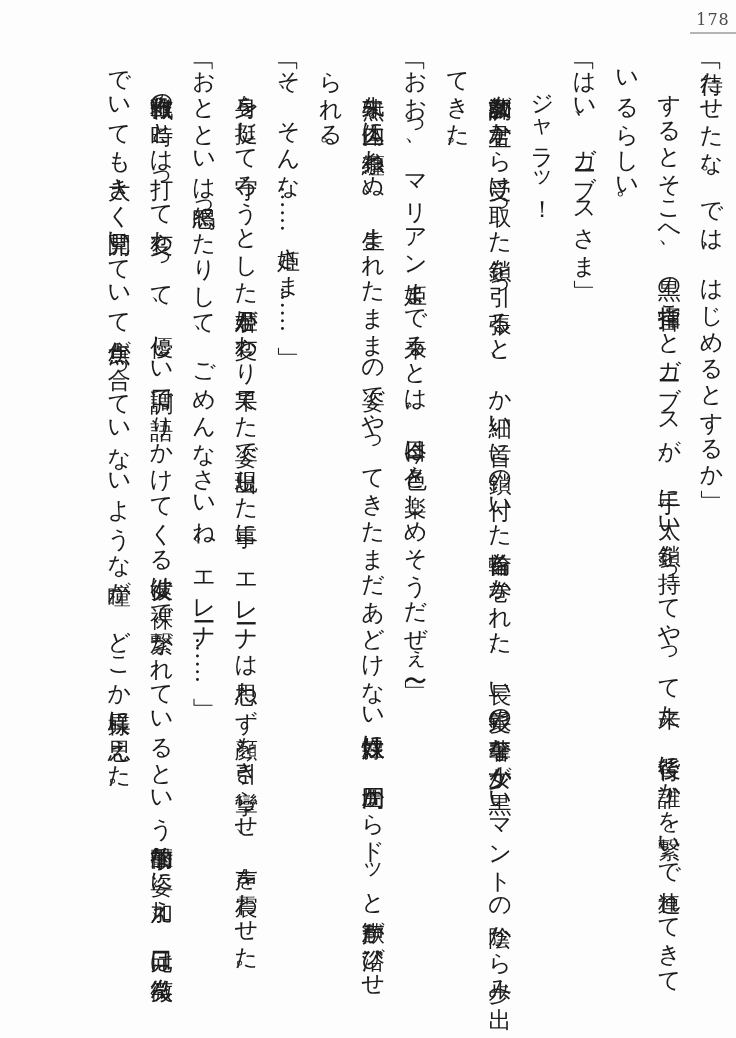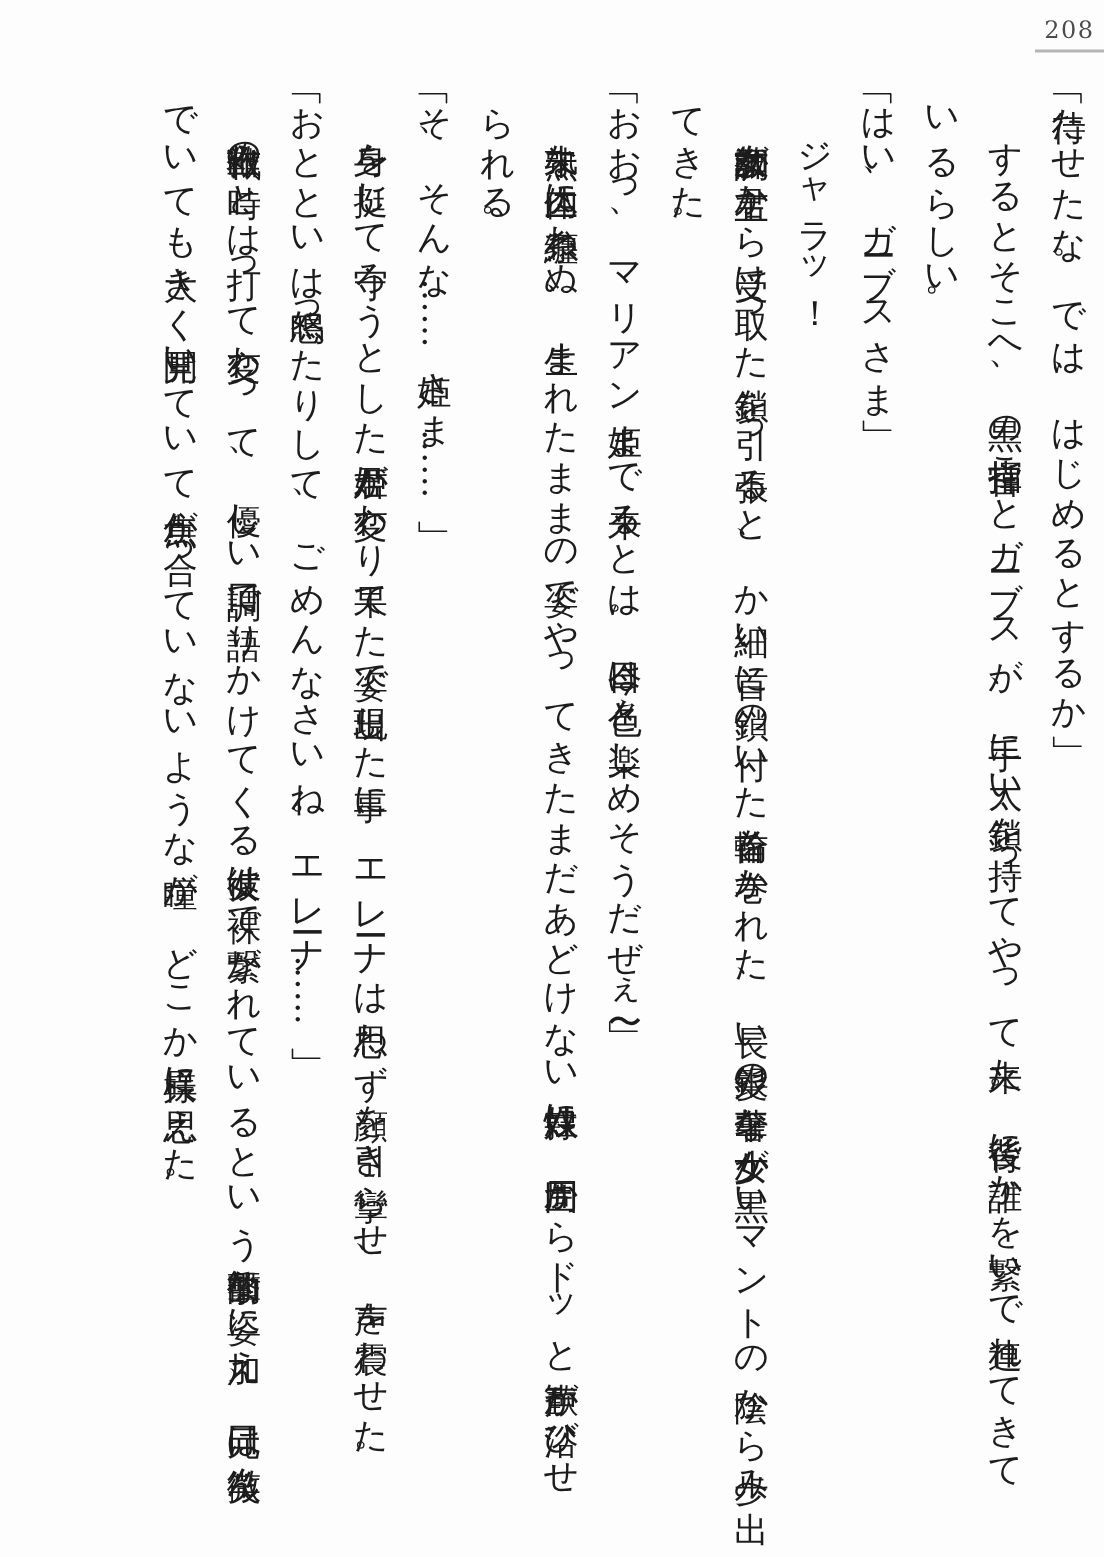--- a/index.html
+++ b/index.html
@@ -57,21 +57,21 @@
   .text-columns p.narrative {
     text-indent: 1em;           
   }
 </style>
 </head>
 <body>
 
 <div class="page">
 
   <div class="pagenum-wrap">
-    <span class="pagenum">208</span>
+    <span class="pagenum">178</span>
   </div>
 
   <div class="text-columns">
 
   <p class="dialogue">「待たせたな。では、はじめるとするか」</p>
       <p class="narrative">するとそこへ、黒の指揮官ことガーブスが、手に太い鎖を持ってやって来た。背後に誰かを繋いで連れてきているらしい。</p>
       <p class="dialogue">「はい、ガーブスさま」</p>
       <p class="narrative">ジャラッ！</p>
       <p class="narrative">女調教師が主君から受け取った鎖を引っ張ると、か細い首に鎖の付いた首輪を巻かれた、長い銀髪の華奢な少女が黒いマントの陰から歩み出てきた。</p>
       <p class="dialogue">「おおっ、マリアン姫まで来るとは。今日は色々と楽しめそうだぜぇ〜」</p>

